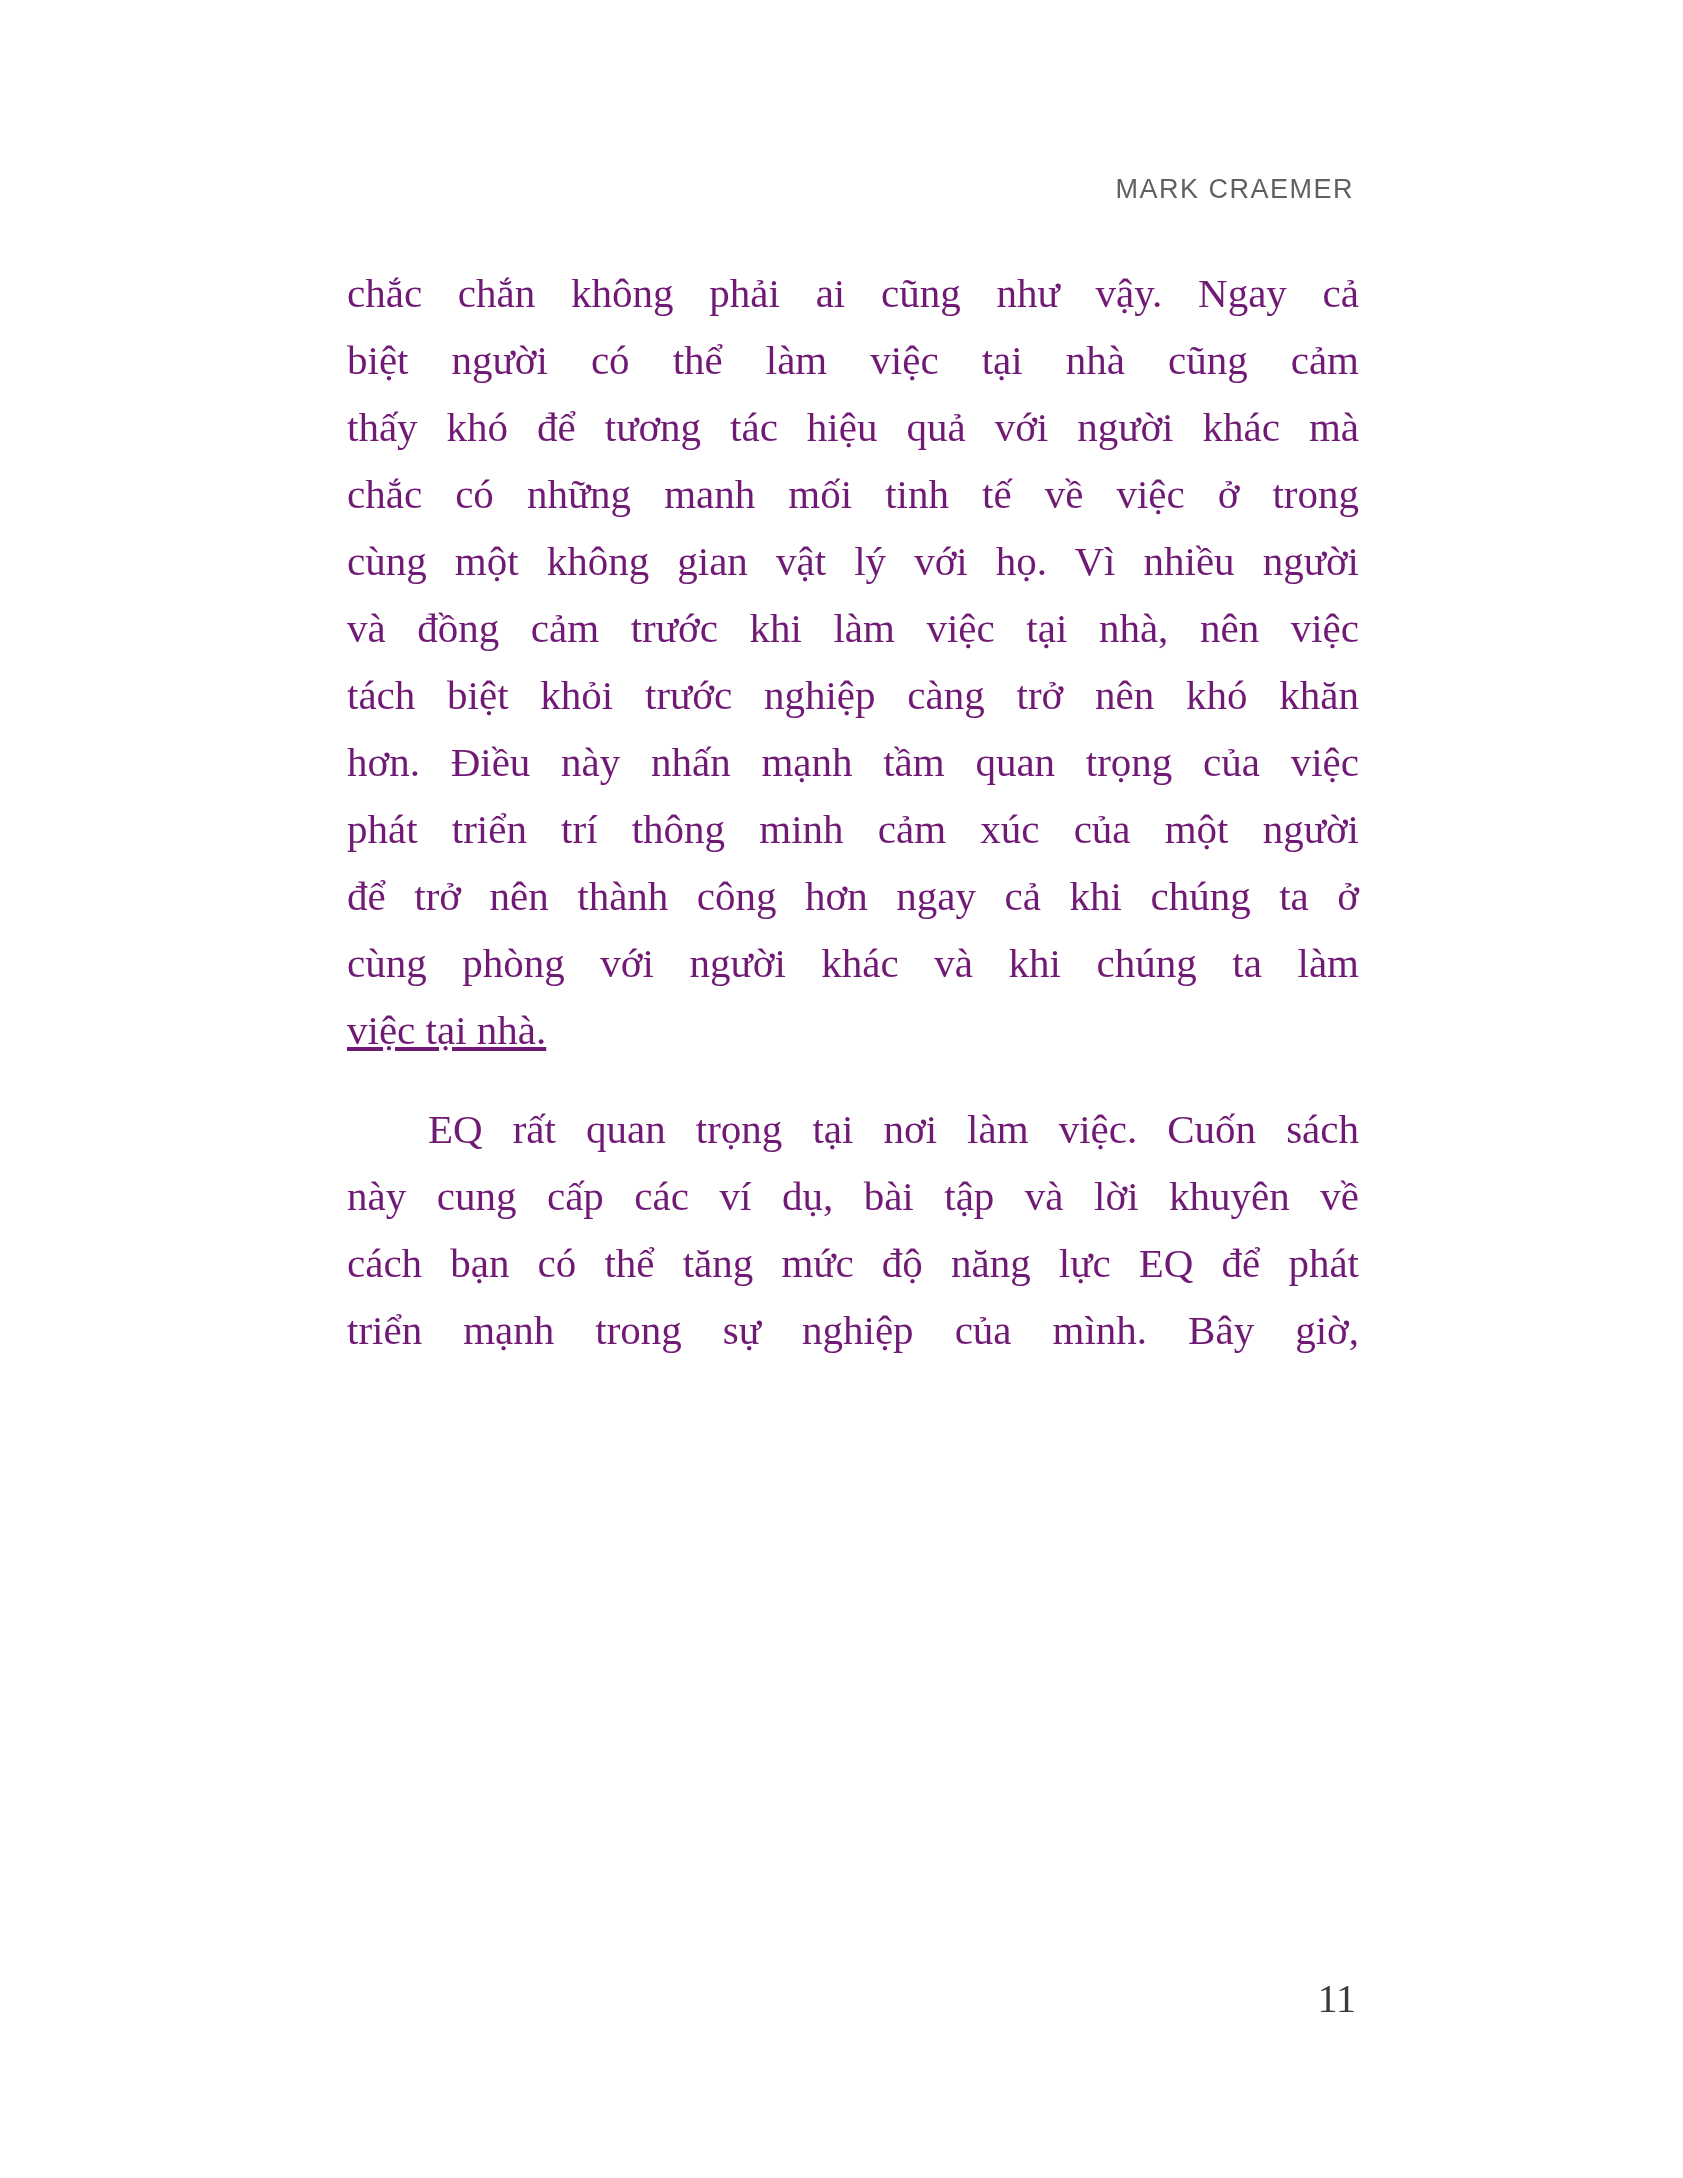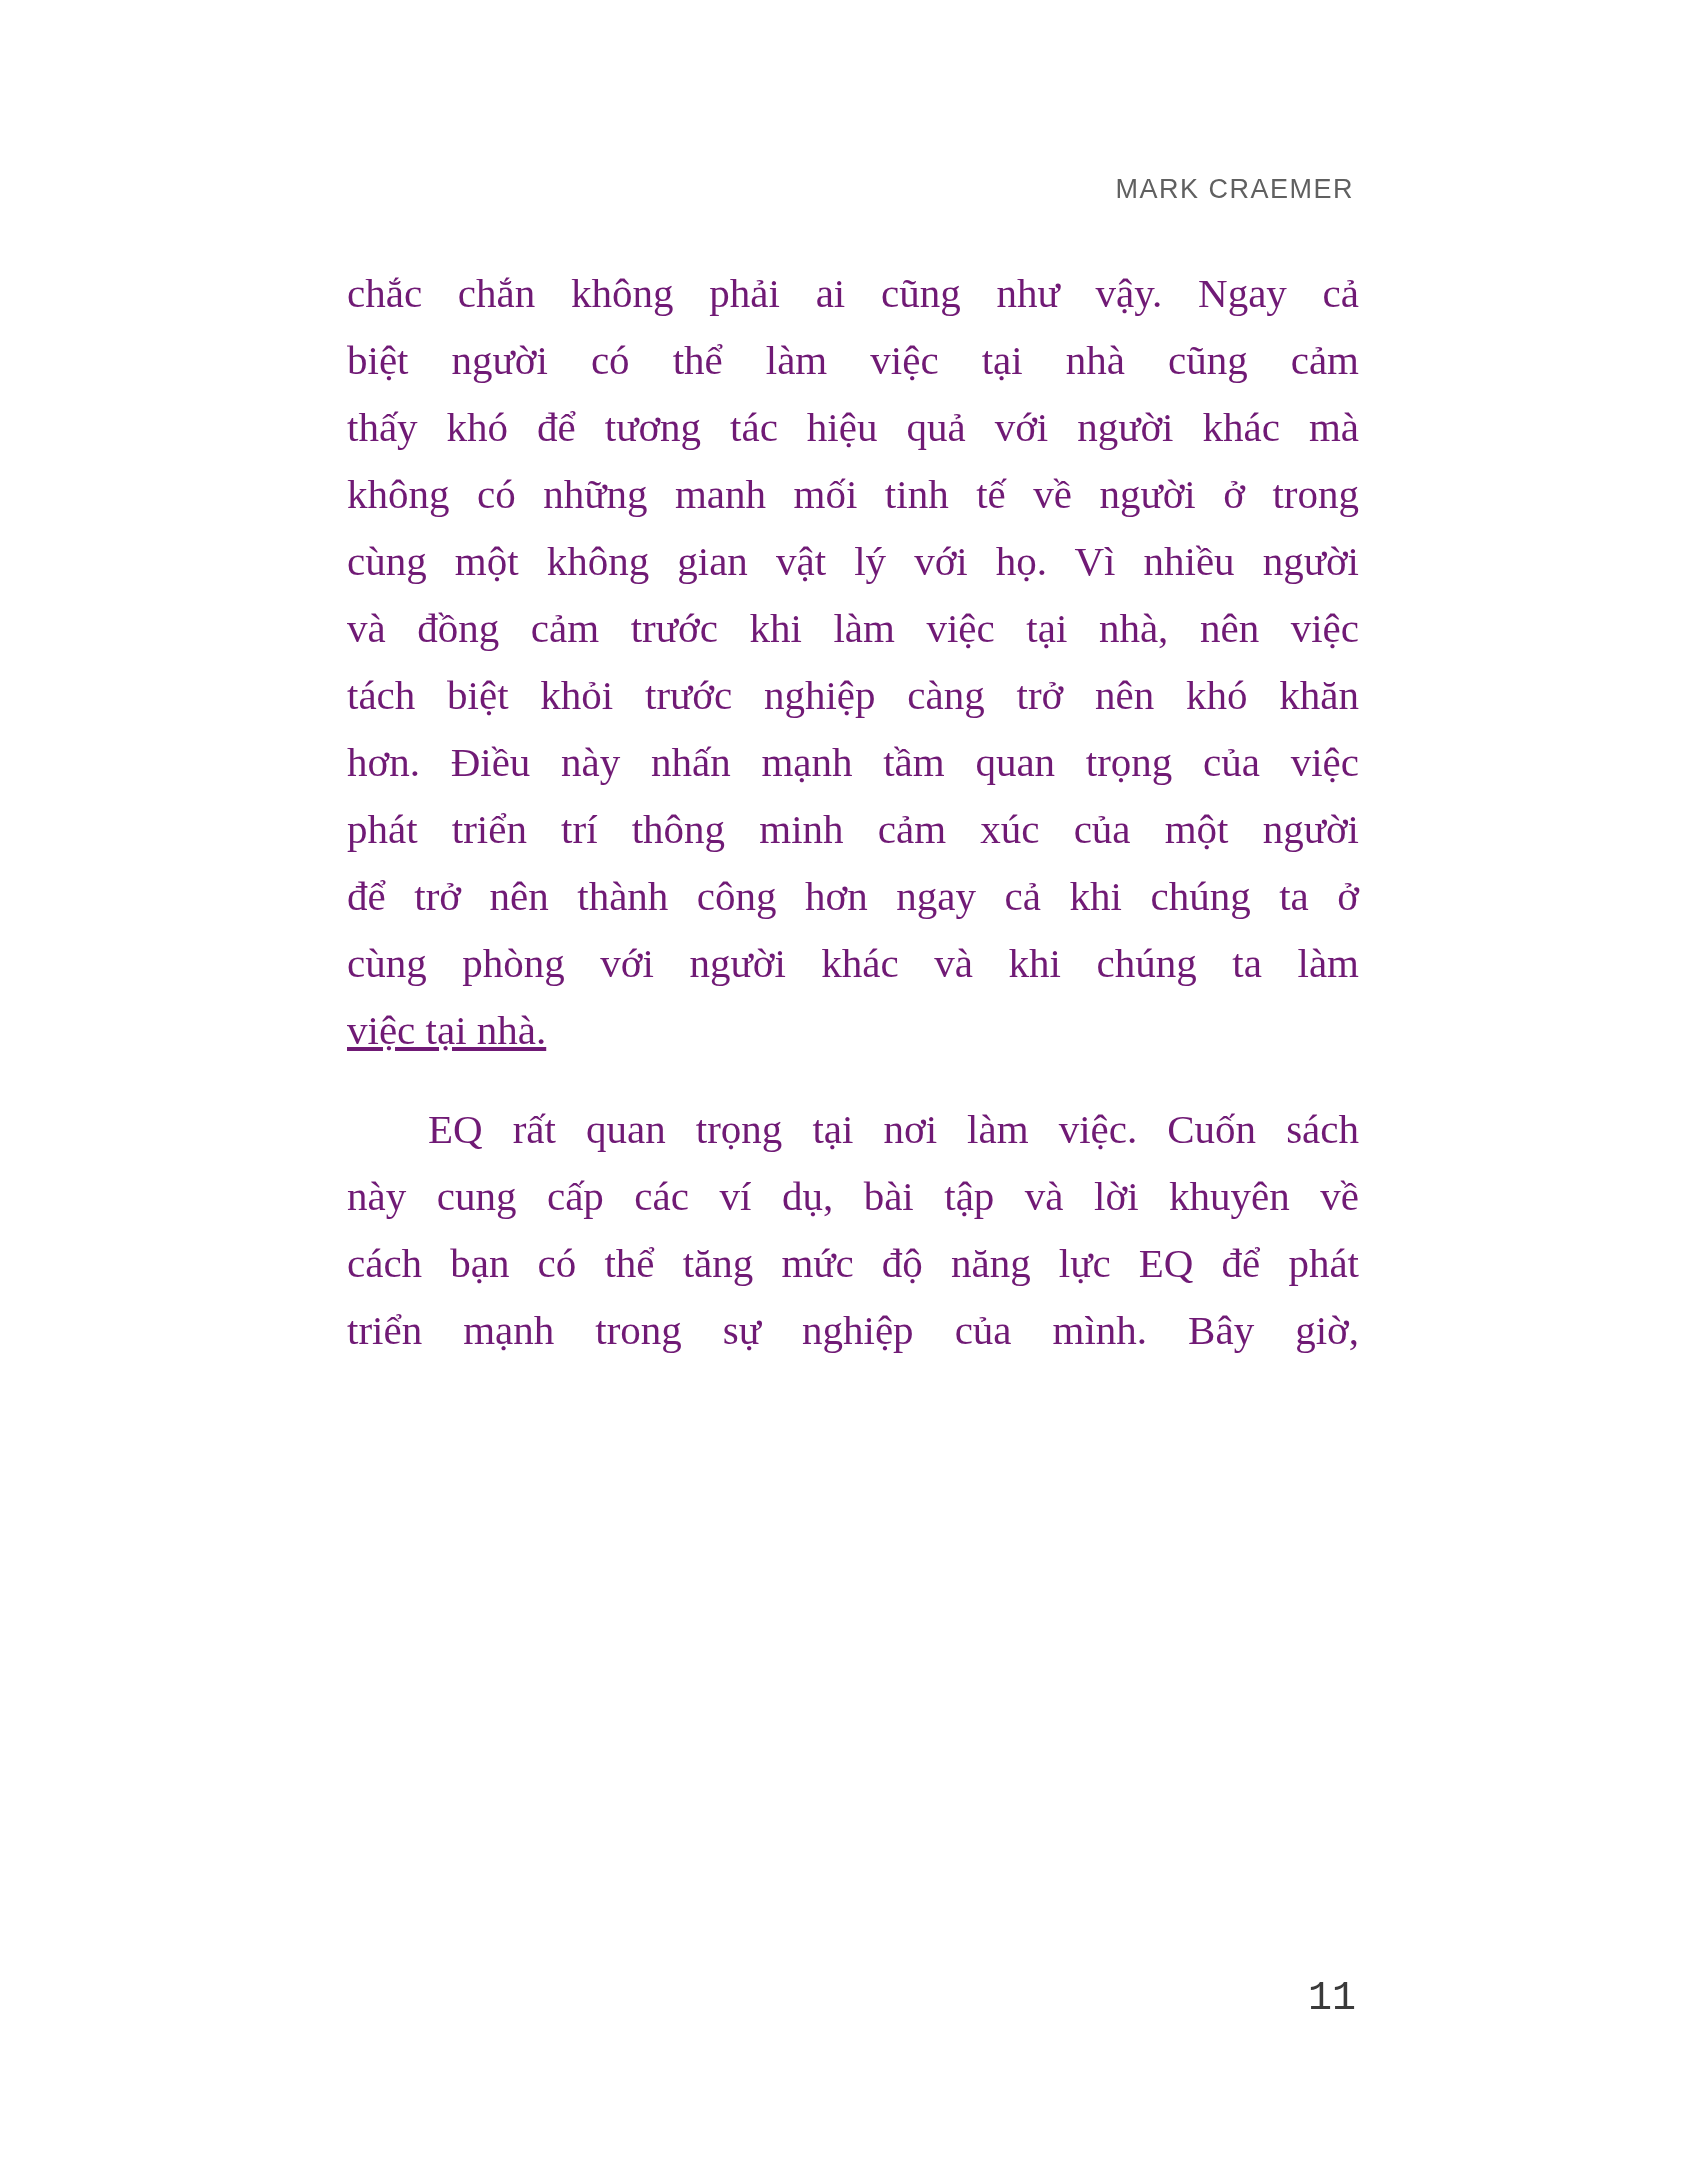--- a/index.html
+++ b/index.html
@@ -47,40 +47,40 @@
   .para2 {
     margin-top: 32px;
   }
   .para2 .bl.indent {
     padding-left: 81px;
   }
   .page-number {
     position: absolute;
     top: 1979px;
     right: 327px;
-    font-family: Liberation Mono, monospace;
+    font-family: Liberation Serif, serif;
     font-size: 40px;
     line-height: 40px;
     color: #3a3a3a;
   }
 </style>
 </head>
 <body>
 
 <div class="page">
 
   <div class="running-header">MARK CRAEMER</div>
 
   <div class="body-text">
 
     <div class="para">
       <div class="bl">chắc chắn không phải ai cũng như vậy. Ngay cả</div>
       <div class="bl">biệt người có thể làm việc tại nhà cũng cảm</div>
       <div class="bl">thấy khó để tương tác hiệu quả với người khác mà</div>
-      <div class="bl">không có những manh mối tinh tế về người ở trong</div>
+      <div class="bl">chắc có những manh mối tinh tế về việc ở trong</div>
       <div class="bl">cùng một không gian vật lý với họ. Vì nhiều người</div>
       <div class="bl">và đồng cảm trước khi làm việc tại nhà, nên việc</div>
       <div class="bl">tách biệt khỏi trước nghiệp càng trở nên khó khăn</div>
       <div class="bl">hơn. Điều này nhấn mạnh tầm quan trọng của việc</div>
       <div class="bl">phát triển trí thông minh cảm xúc của một người</div>
       <div class="bl">để trở nên thành công hơn ngay cả khi chúng ta ở</div>
       <div class="bl">cùng phòng với người khác và khi chúng ta làm</div>
       <div class="bl last">việc tại nhà.</div>
     </div>
 

